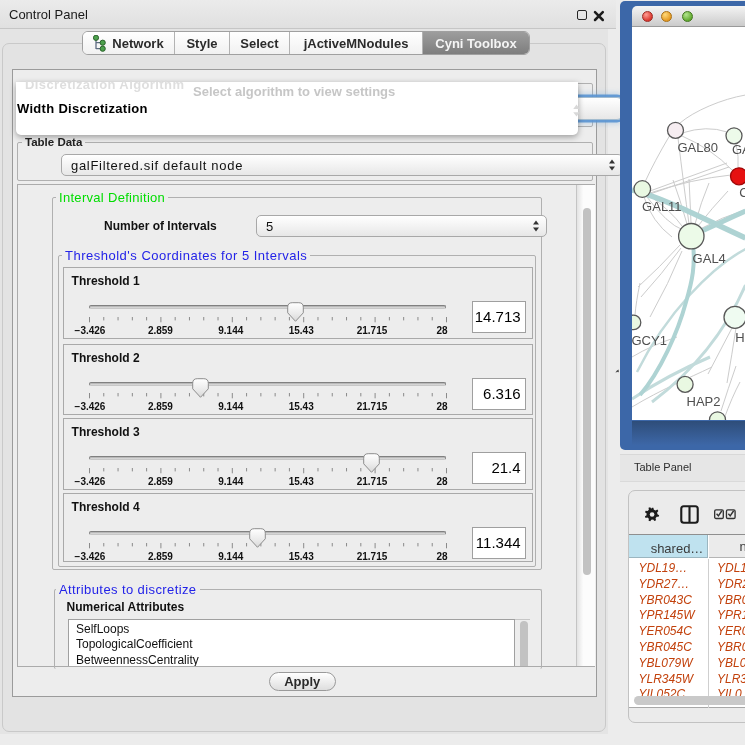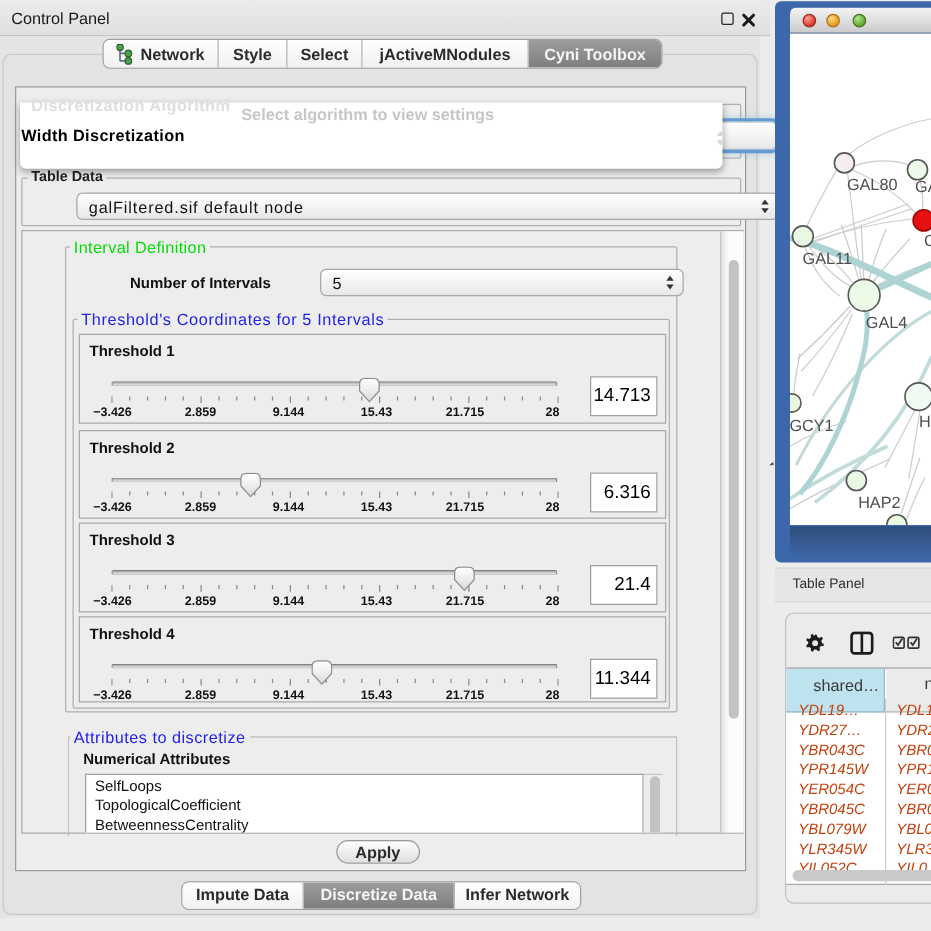--- a/index.html
+++ b/index.html
@@ -59,21 +59,21 @@
 #nettitle { left:631.5px; top:6.3px; width:113.5px; height:21px;
   background:linear-gradient(#f4f4f4,#cbcbcb); border-radius:5px 0 0 0; border-bottom:1px solid #9a9a9a; }
 .light { position:absolute; top:5px; width:11px; height:11px; border-radius:50%; }
 #netcanvas { left:631.5px; top:27.2px; width:113.5px; height:393px; background:#ffffff; overflow:hidden; }
 #netbottom { left:631.5px; top:420.5px; width:113.5px; height:24px; background:linear-gradient(#2e4d79,#3d67a7); }
 #tpbar { left:620px; top:454px; width:125px; height:28px; background:#e6e6e6;
   border-top:1px solid #d8d8d8; border-bottom:1px solid #dadada; }
 #tablepanel { left:627.5px; top:489.5px; width:130px; height:233px; background:#ebebeb;
   border:1px solid #c2c2c2; border-radius:7px; }
 #tgrid { position:absolute; left:628.5px; top:533.7px; width:116.5px; height:174px; background:#ffffff; border-top:1px solid #8f8f8f; border-bottom:1px solid #a8a8a8; }
-.hdr { position:absolute; top:0; height:35px; font-size:13px; color:#3a3a3a; text-align:center; line-height:24px; }
+.hdr { position:absolute; top:0; height:23px; font-size:13px; color:#3a3a3a; text-align:center; line-height:24px; }
 .trowt { position:absolute; font-size:12px; color:#c2410c; white-space:nowrap;font-style:italic; }
 </style>
 </head>
 <body>
 <div id="page">
 
   <div class="abs" id="titlebar">
     <div class="abs t">Control Panel</div>
   </div>
   <div class="abs" id="btn-sq"></div>
@@ -248,25 +248,20 @@
         <circle cx="9.7" cy="7.7" r="2.6" fill="#4da14d" stroke="#2c642c" stroke-width="1"></circle>
         <circle cx="9.7" cy="13.7" r="2.6" fill="#4da14d" stroke="#2c642c" stroke-width="1"></circle>
       </svg>
       Network</div>
     <div class="tab" style="width:55px">Style</div>
     <div class="tab" style="width:60px">Select</div>
     <div class="tab" style="width:133px">jActiveMNodules</div>
     <div class="tab sel" style="width:107px">Cyni Toolbox</div>
   </div>
 
-  <div class="abs tabbar" id="bottabs">
-    <div class="tab" style="width:96px">Impute Data</div>
-    <div class="tab sel" style="width:121px">Discretize Data</div>
-    <div class="tab" style="width:101px">Infer Network</div>
-  </div>
 
   <div class="abs" id="netwin"></div>
   <div class="abs" id="nettitle">
     <div class="light" style="left:10px; background:radial-gradient(circle at 35% 30%, #ff9d94, #da372e 70%); border:1px solid #9c2a24;"></div>
     <div class="light" style="left:29.5px; background:radial-gradient(circle at 35% 30%, #ffd97a, #e59a22 70%); border:1px solid #a86f14;"></div>
     <div class="light" style="left:50.5px; background:radial-gradient(circle at 35% 30%, #b3e58e, #62aa30 70%); border:1px solid #41761d;"></div>
   </div>
   <div class="abs" id="netcanvas">
     <svg width="114" height="393" viewBox="0 0 114 393" style="position:absolute;left:0;top:0">
       <g fill="none" stroke="#cccccc" stroke-width="1">

